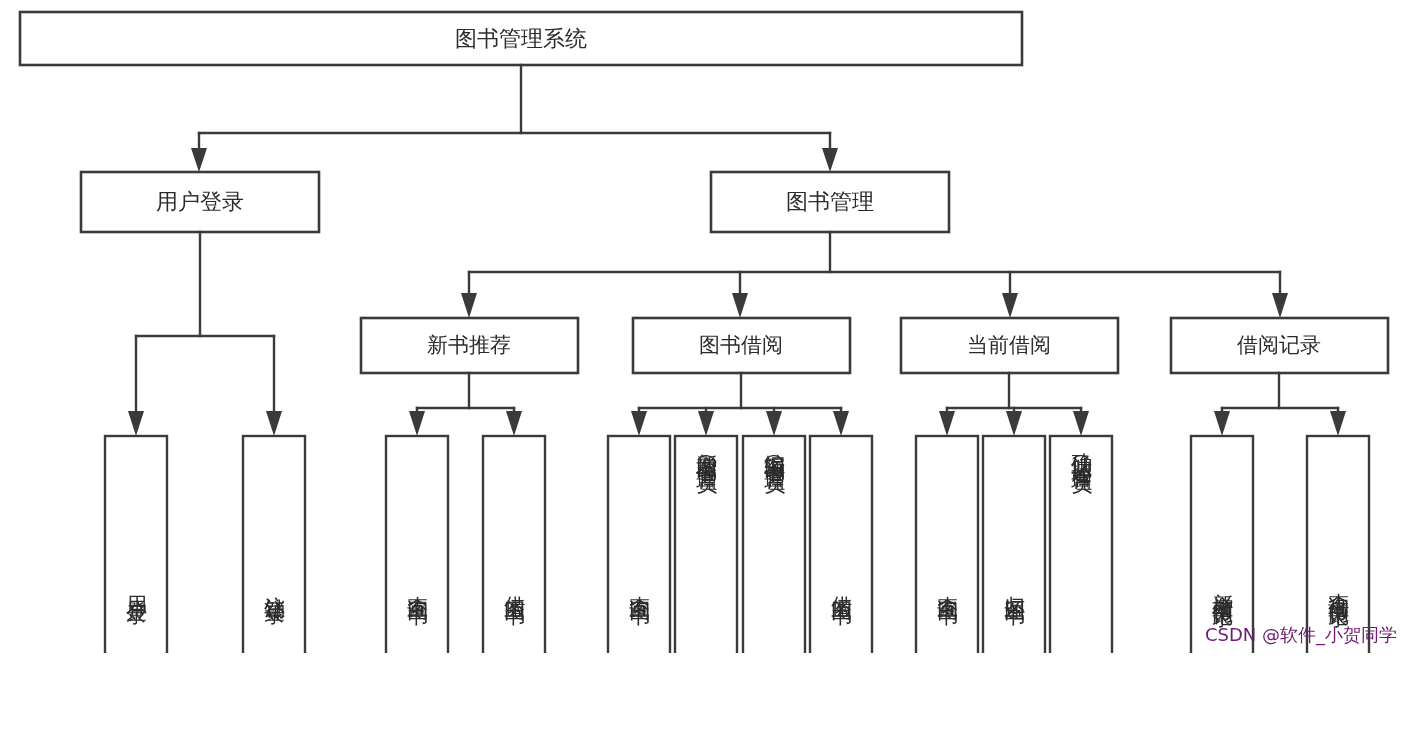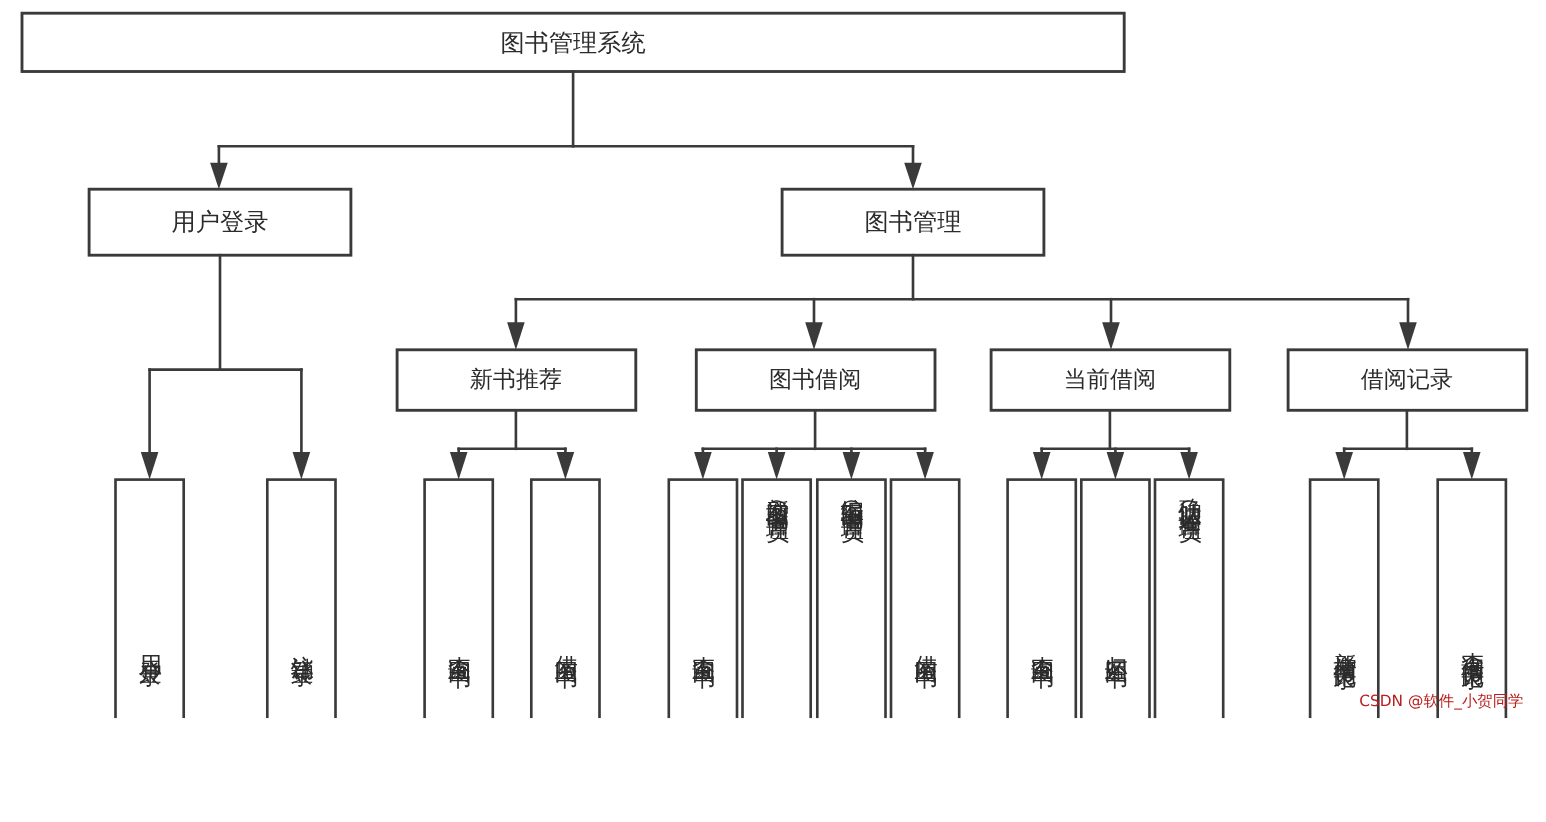--- a/index.html
+++ b/index.html
@@ -70,25 +70,25 @@
     font-family: "DejaVu Sans", "Liberation Sans", sans-serif;
     font-size: 21px;
     line-height: 1.32;
     letter-spacing: 3px;
     color: #2b2b2b;
     text-align: center;
     white-space: nowrap;
   }
   .watermark {
     position: absolute;
-    right: 20px;
+    right: 8px;
     bottom: 6px;
     font-family: "DejaVu Sans", "Liberation Sans", sans-serif;
-    font-size: 14px;
-    color: #b91c1c;
+    font-size: 18px;
+    color: #701a75;
     white-space: nowrap;
     pointer-events: none;
   }
 </style>
 </head>
 <body>
 
 <div id="diagram-root">
 
   <svg id="diagram-svg" viewBox="0 0 1405 747">

